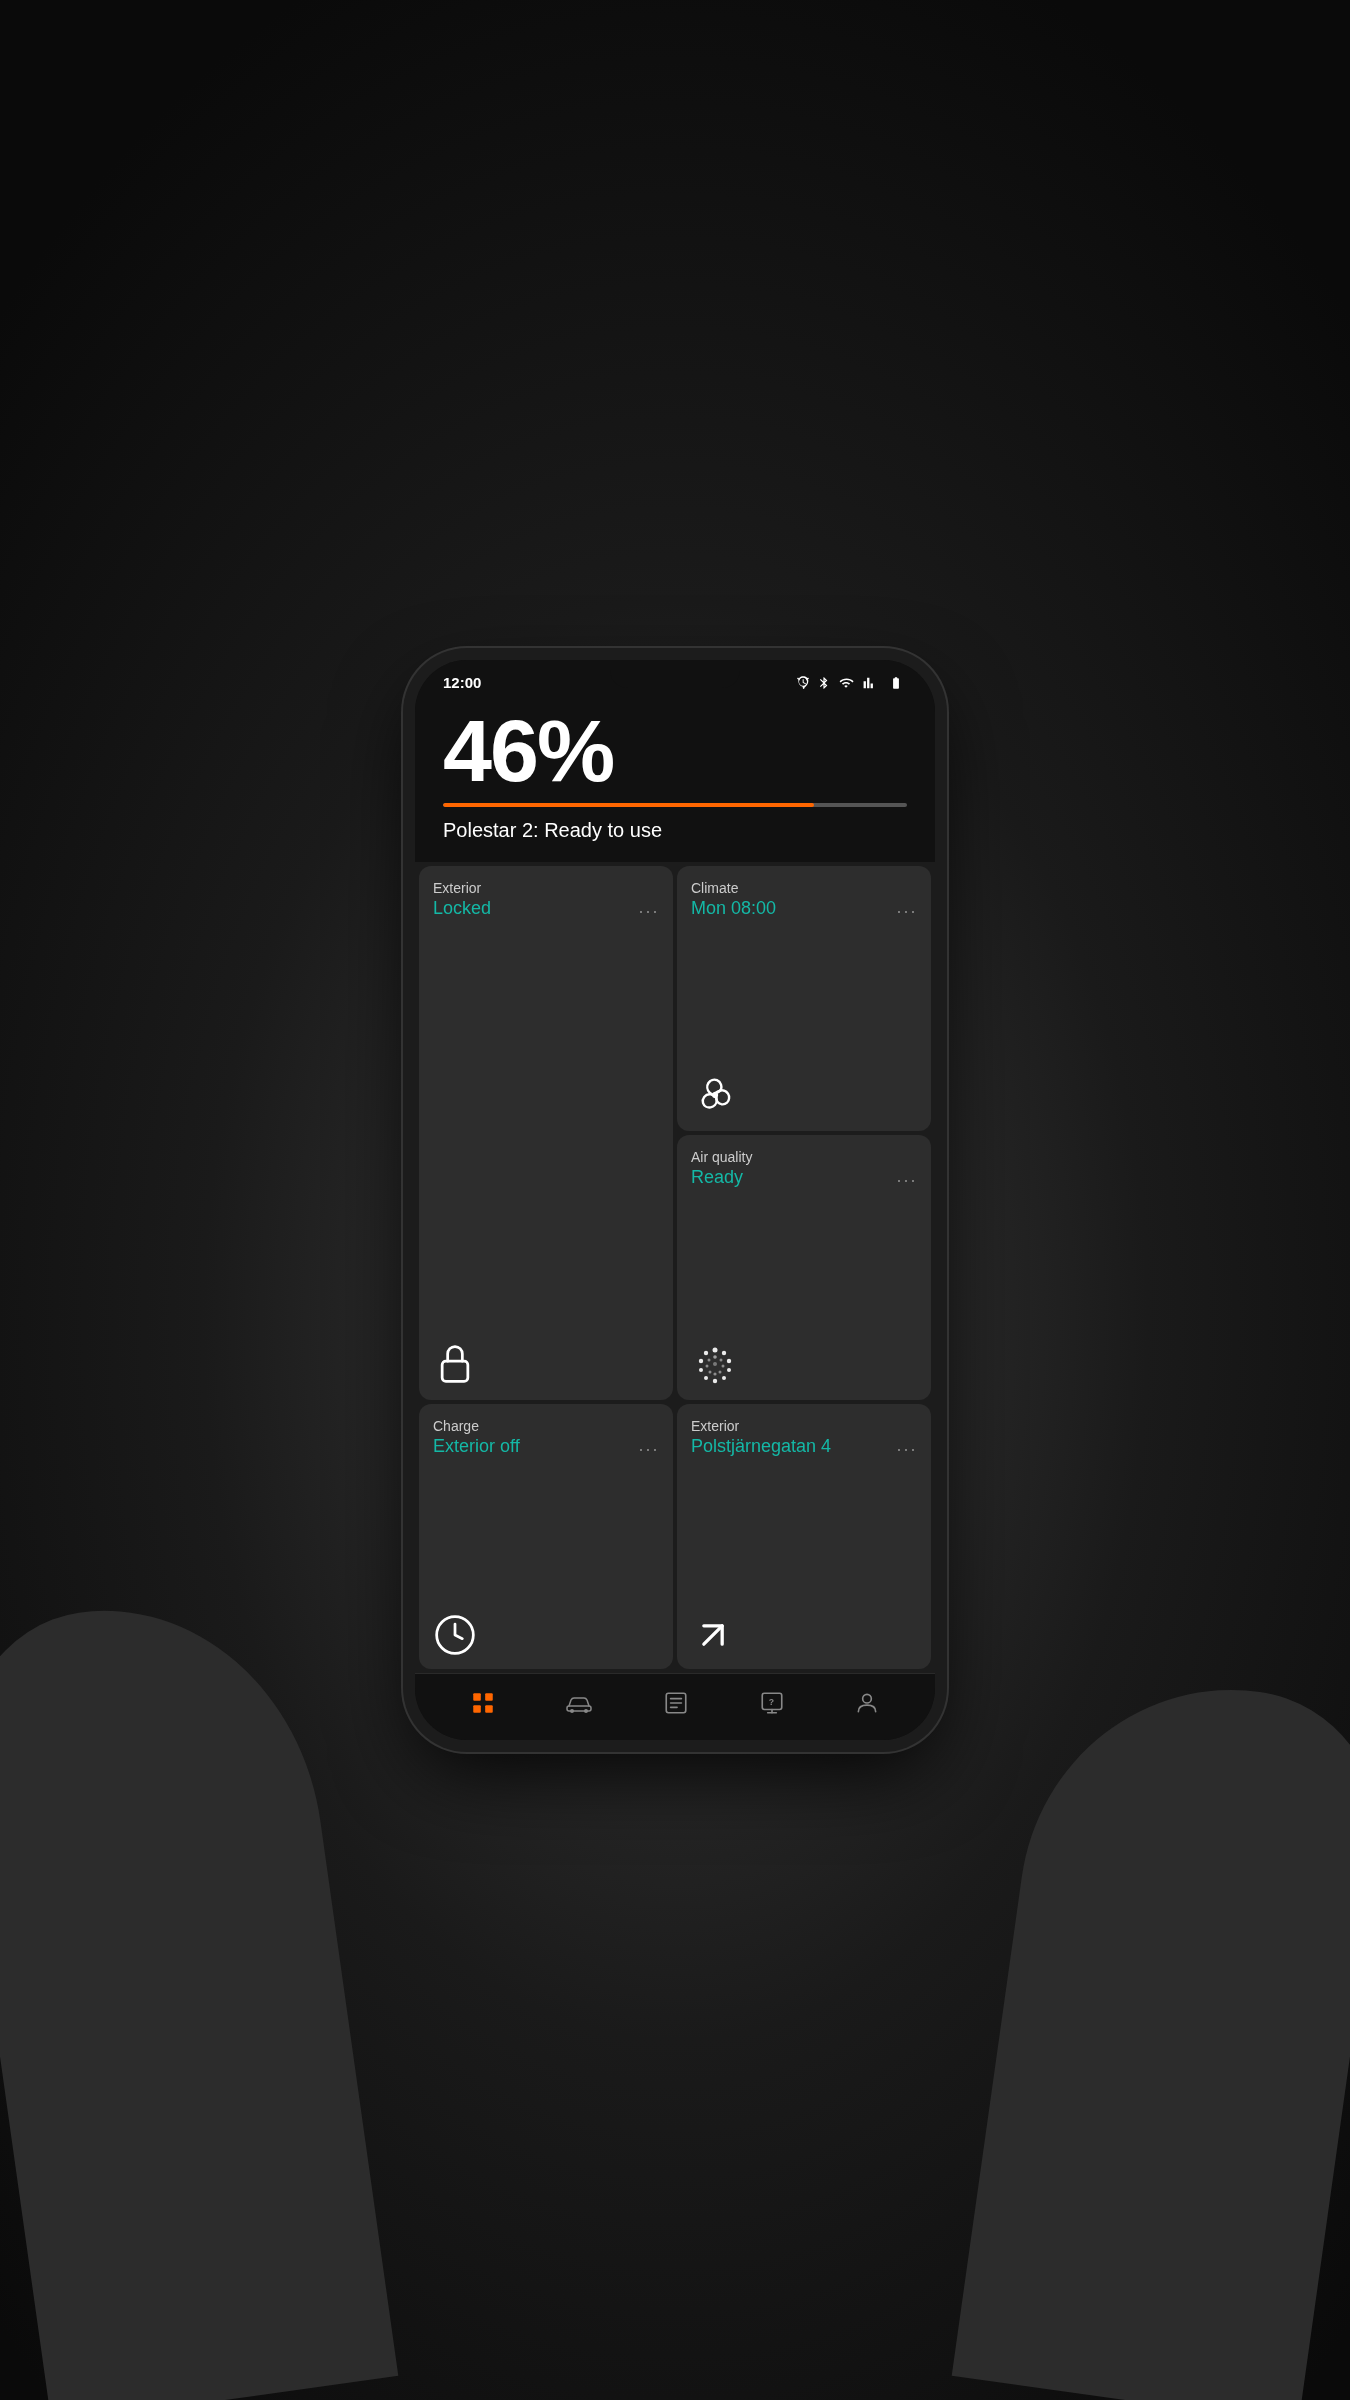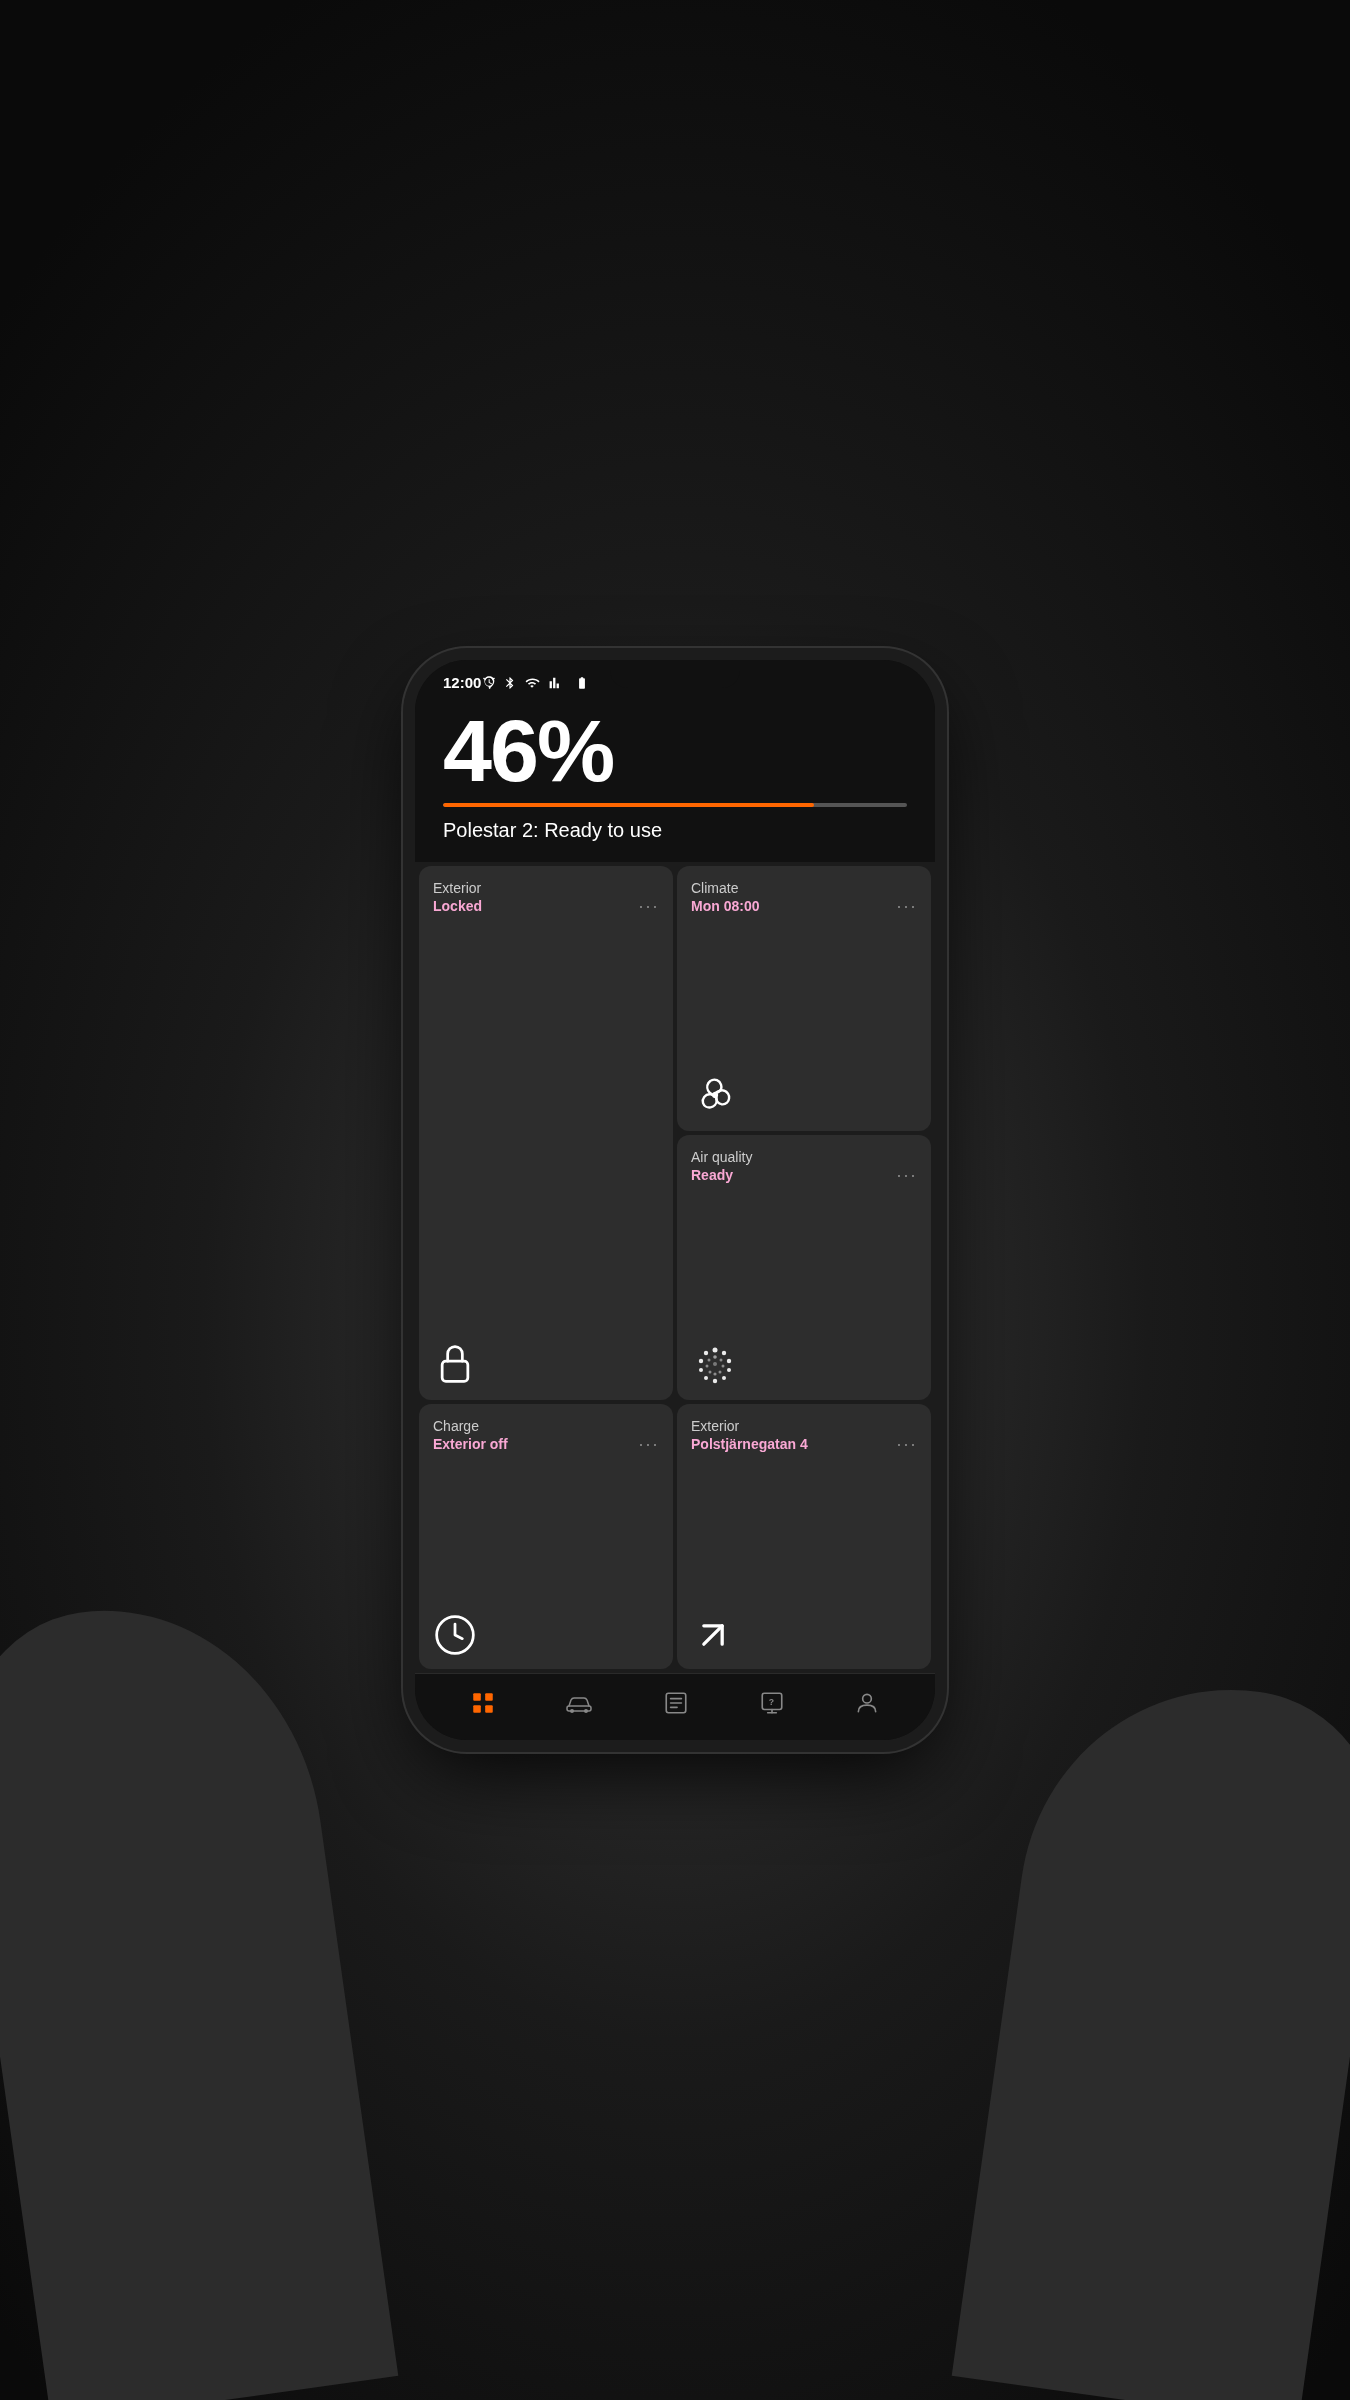--- a/index.html
+++ b/index.html
@@ -27,21 +27,21 @@
         0 0 0 14px #333,
         0 30px 80px rgba(0,0,0,0.9);
       overflow: hidden;
       display: flex;
       flex-direction: column;
     }
 
     
     .status-bar {
       display: flex;
-      justify-content: flex-start;
+      justify-content: space-between;
       align-items: center;
       padding: 14px 28px 8px 28px;
       background: #111;
       flex-shrink: 0;
     }
 
     .status-time {
       color: #fff;
       font-size: 15px;
       font-weight: 600;
@@ -122,23 +122,23 @@
     .card-title-group {}
 
     .card-title {
       color: #ccc;
       font-size: 14px;
       font-weight: 400;
       line-height: 1.2;
     }
 
     .card-subtitle {
-      color: #f9a8d4;
-      font-size: 14px;
-      font-weight: 700;
+      color: #14b8a6;
+      font-size: 18px;
+      font-weight: 400;
       line-height: 1.3;
     }
 
     .card-menu {
       color: #888;
       font-size: 18px;
       cursor: pointer;
       line-height: 1;
       letter-spacing: 1px;
     }

